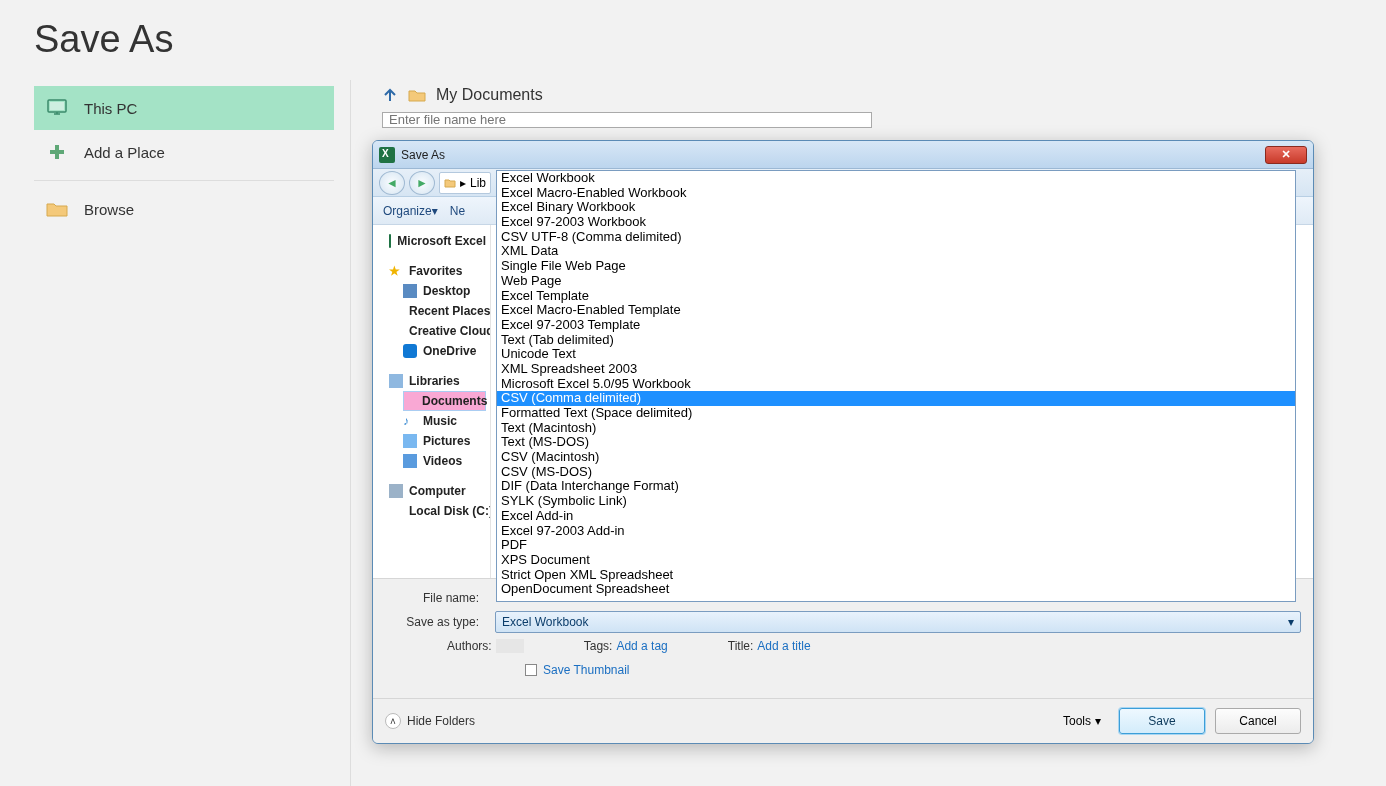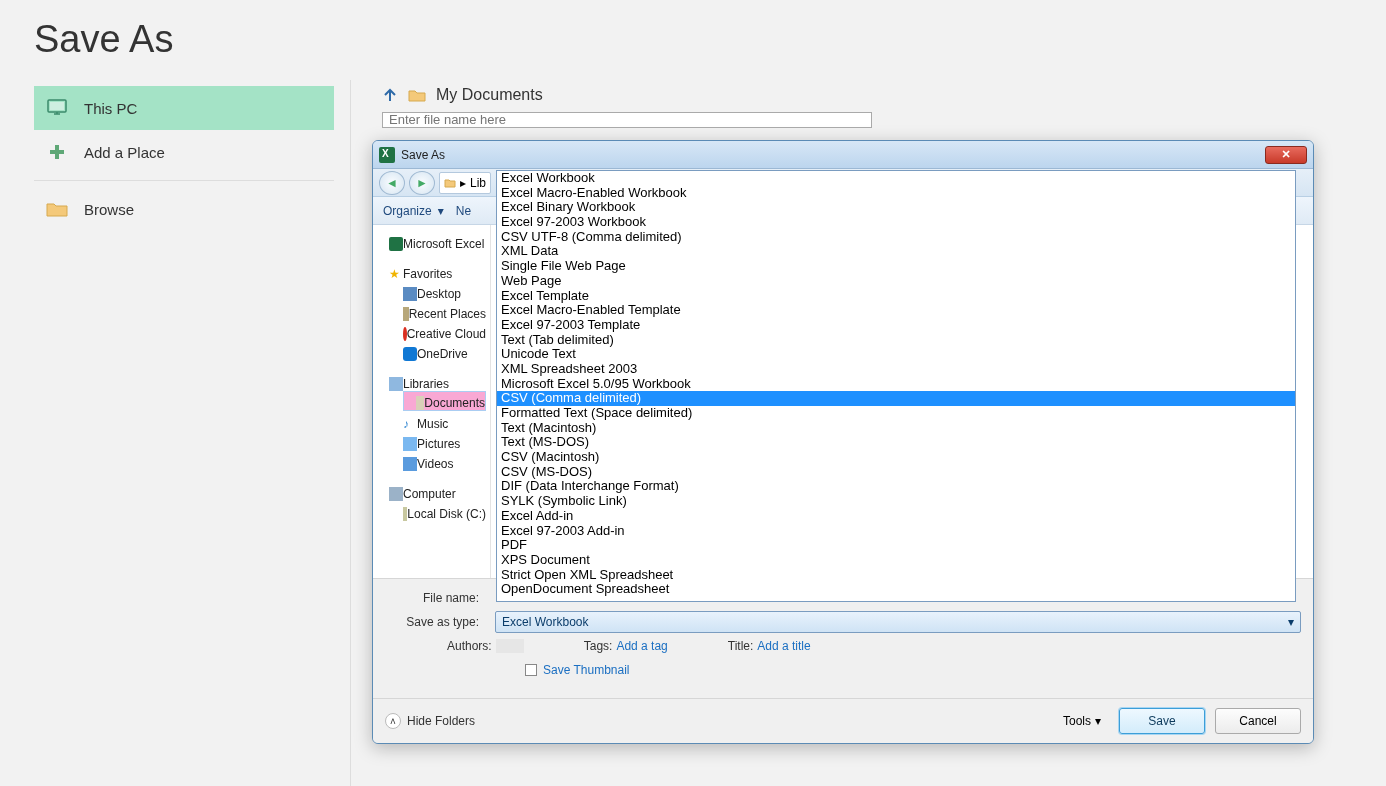--- a/index.html
+++ b/index.html
@@ -24,26 +24,26 @@
 .titlebar { height: 28px; background: linear-gradient(#d7e7f6,#bcd5ee); display: flex; align-items: center; padding: 0 6px; font-size: 12px; color: #222; border-bottom: 1px solid #9cb8d4; }
 .titlebar .excel-logo { width: 16px; height: 16px; background:#1f7244; margin-right:6px; border-radius:2px; position:relative; }
 .titlebar .excel-logo:after{content:"X"; position:absolute; color:#fff; font-size:10px; font-weight:bold; left:3px; top:1px;}
 .close-btn { margin-left:auto; width:42px; height:18px; background: linear-gradient(#e86b5e,#c83a2a); border:1px solid #8a2a1f; border-radius:3px; display:flex; align-items:center; justify-content:center; color:#fff; font-size:11px; font-weight:bold; cursor:pointer;}
 
 .navrow { height: 28px; display:flex; align-items:center; padding: 2px 6px; gap:4px; background: linear-gradient(#e6eff8,#d6e5f3); border-bottom:1px solid #b8cfe4;}
 .navbtn { width:26px; height:24px; border:1px solid #9fb9d2; border-radius:50%; background: radial-gradient(circle,#fafdff,#d5e4f1); display:flex; align-items:center; justify-content:center; font-size:12px; color:#4a6; cursor:pointer;}
 .addr { flex:0 0 auto; display:flex; align-items:center; border:1px solid #b4c9de; background:#fff; height:22px; padding:0 4px; font-size:12px; gap:4px; border-radius:2px;}
 
 .toolbar { height:28px; display:flex; align-items:center; padding: 0 10px; gap:12px; background: linear-gradient(#eef5fc,#dfeaf5); border-bottom:1px solid #c6d6e6; font-size:12px; color:#1f497d;}
-.tb-item { display:flex; align-items:flex-start; gap:6px; cursor:pointer;}
+.tb-item { display:flex; align-items:flex-start; gap:0; cursor:pointer;}
 
 .body-area { position:absolute; left:0; right:0; top:84px; bottom:45px; background:#fff; display:flex; }
 .tree { width:118px; padding:6px 4px 6px 16px; font-size:12px; color:#222; border-right:1px solid #e4e4e4; overflow:hidden;}
 .tree .section { margin-top:10px; }
-.tree .t-item { display:flex; align-items:flex-end; height:20px; white-space:nowrap; cursor:pointer;}
+.tree .t-item { display:flex; align-items:center; height:20px; gap:6px; white-space:nowrap; cursor:pointer;font-weight:bold;}
 .tree .t-item.sel { background:#f9a8d4; border:1px solid #aacdf2; border-radius:0; padding-left:12px;}
 .tree .t-sub { padding-left:14px; }
 .tree .ico { width:14px; height:14px; display:inline-block; }
 
 .dropdown-list { position:absolute; left:496px; top:170px; width:800px; height:432px; background:#fff; border:1px solid #7a9cc0; z-index:50; font-size:13px; overflow:hidden;}
 .dd-item { height:14.7px; line-height:14.7px; padding:0 4px; white-space:nowrap; cursor:pointer; color:#000;}
 .dd-item.sel { background:#1e90ff; color:#fff; }
 
 .form-area { position:absolute; left:0; right:0; bottom:45px; height:120px; background:#f0f0f0; border-top:1px solid #d6d6d6; padding: 8px 12px 0 12px; font-size:12px;}
 .form-row { display:flex; align-items:center; height:22px; margin-bottom:2px; }

